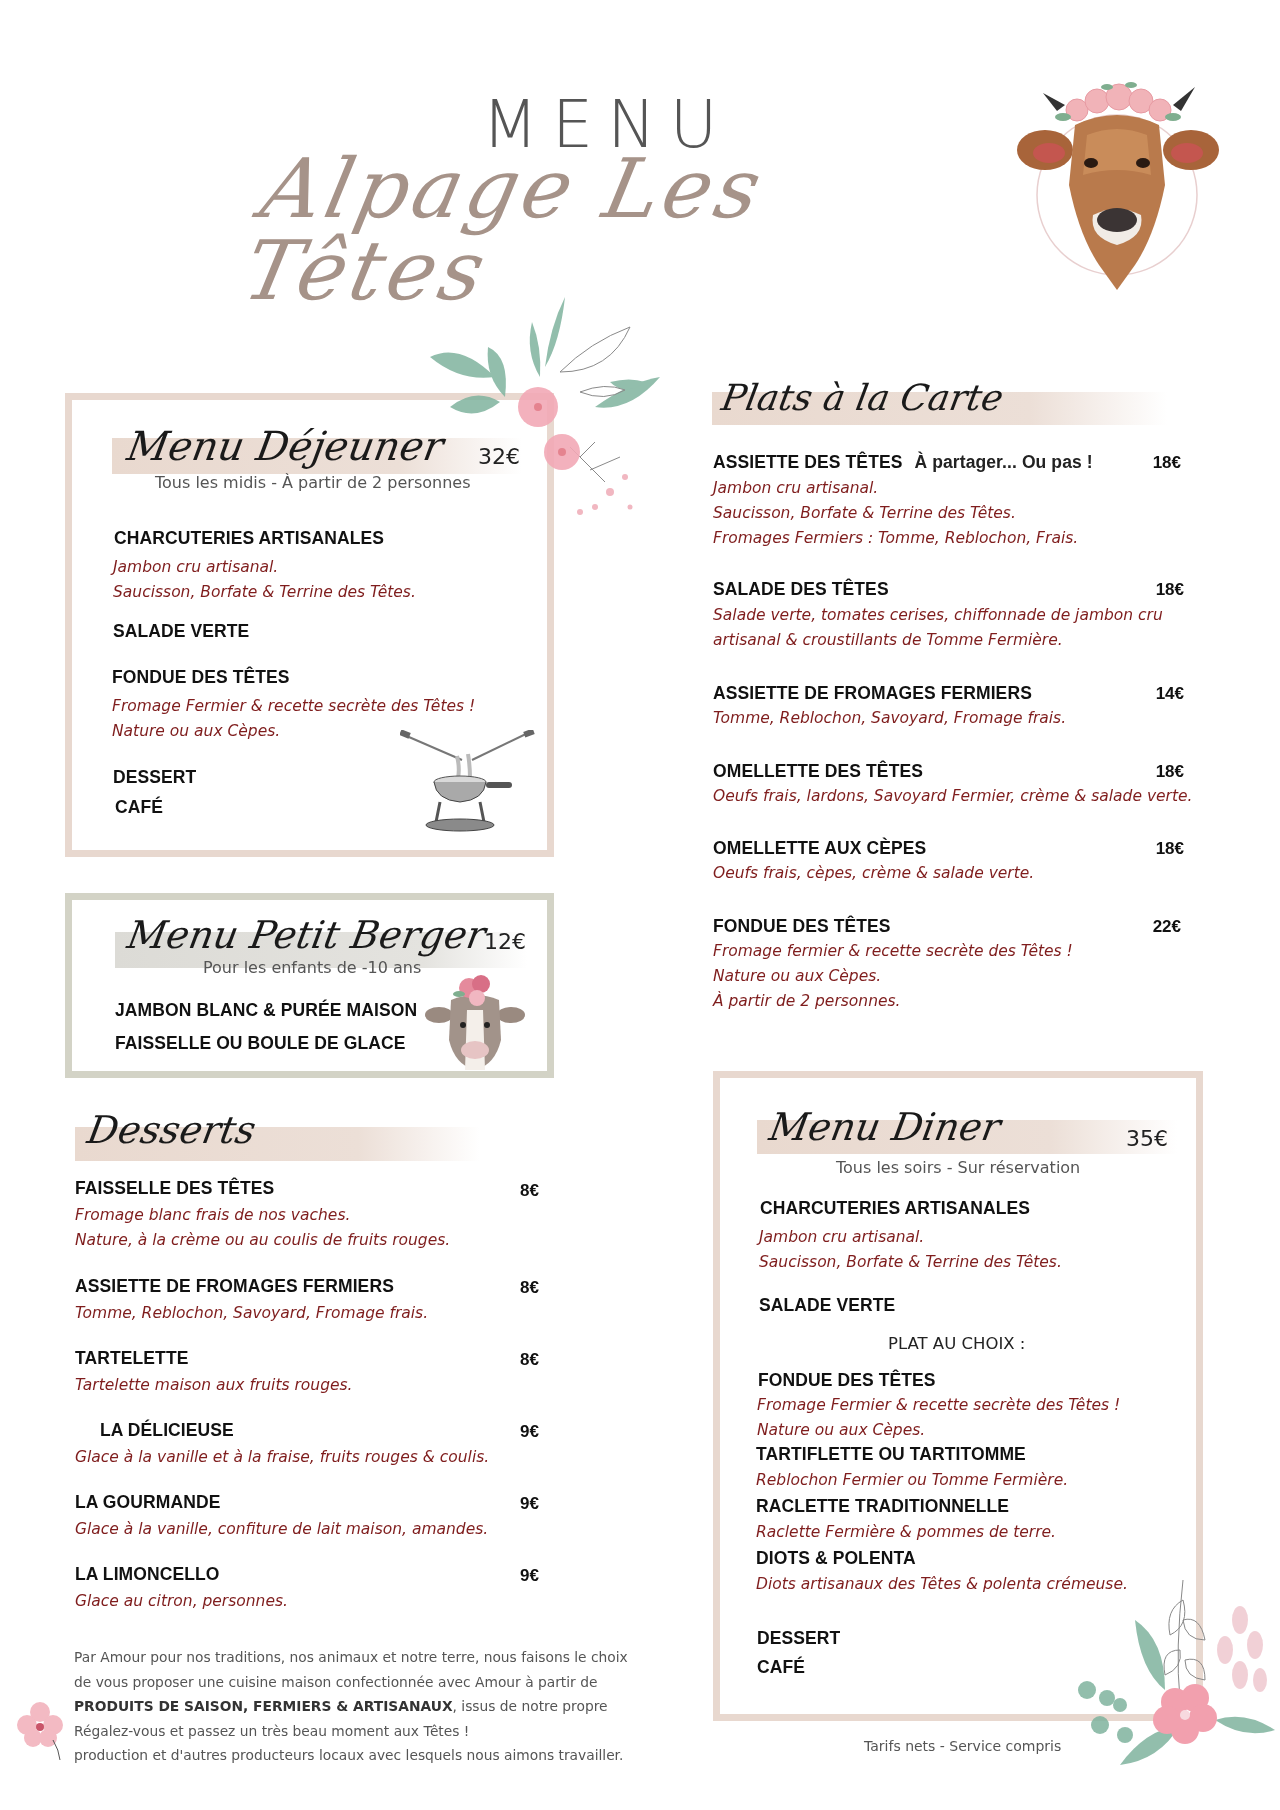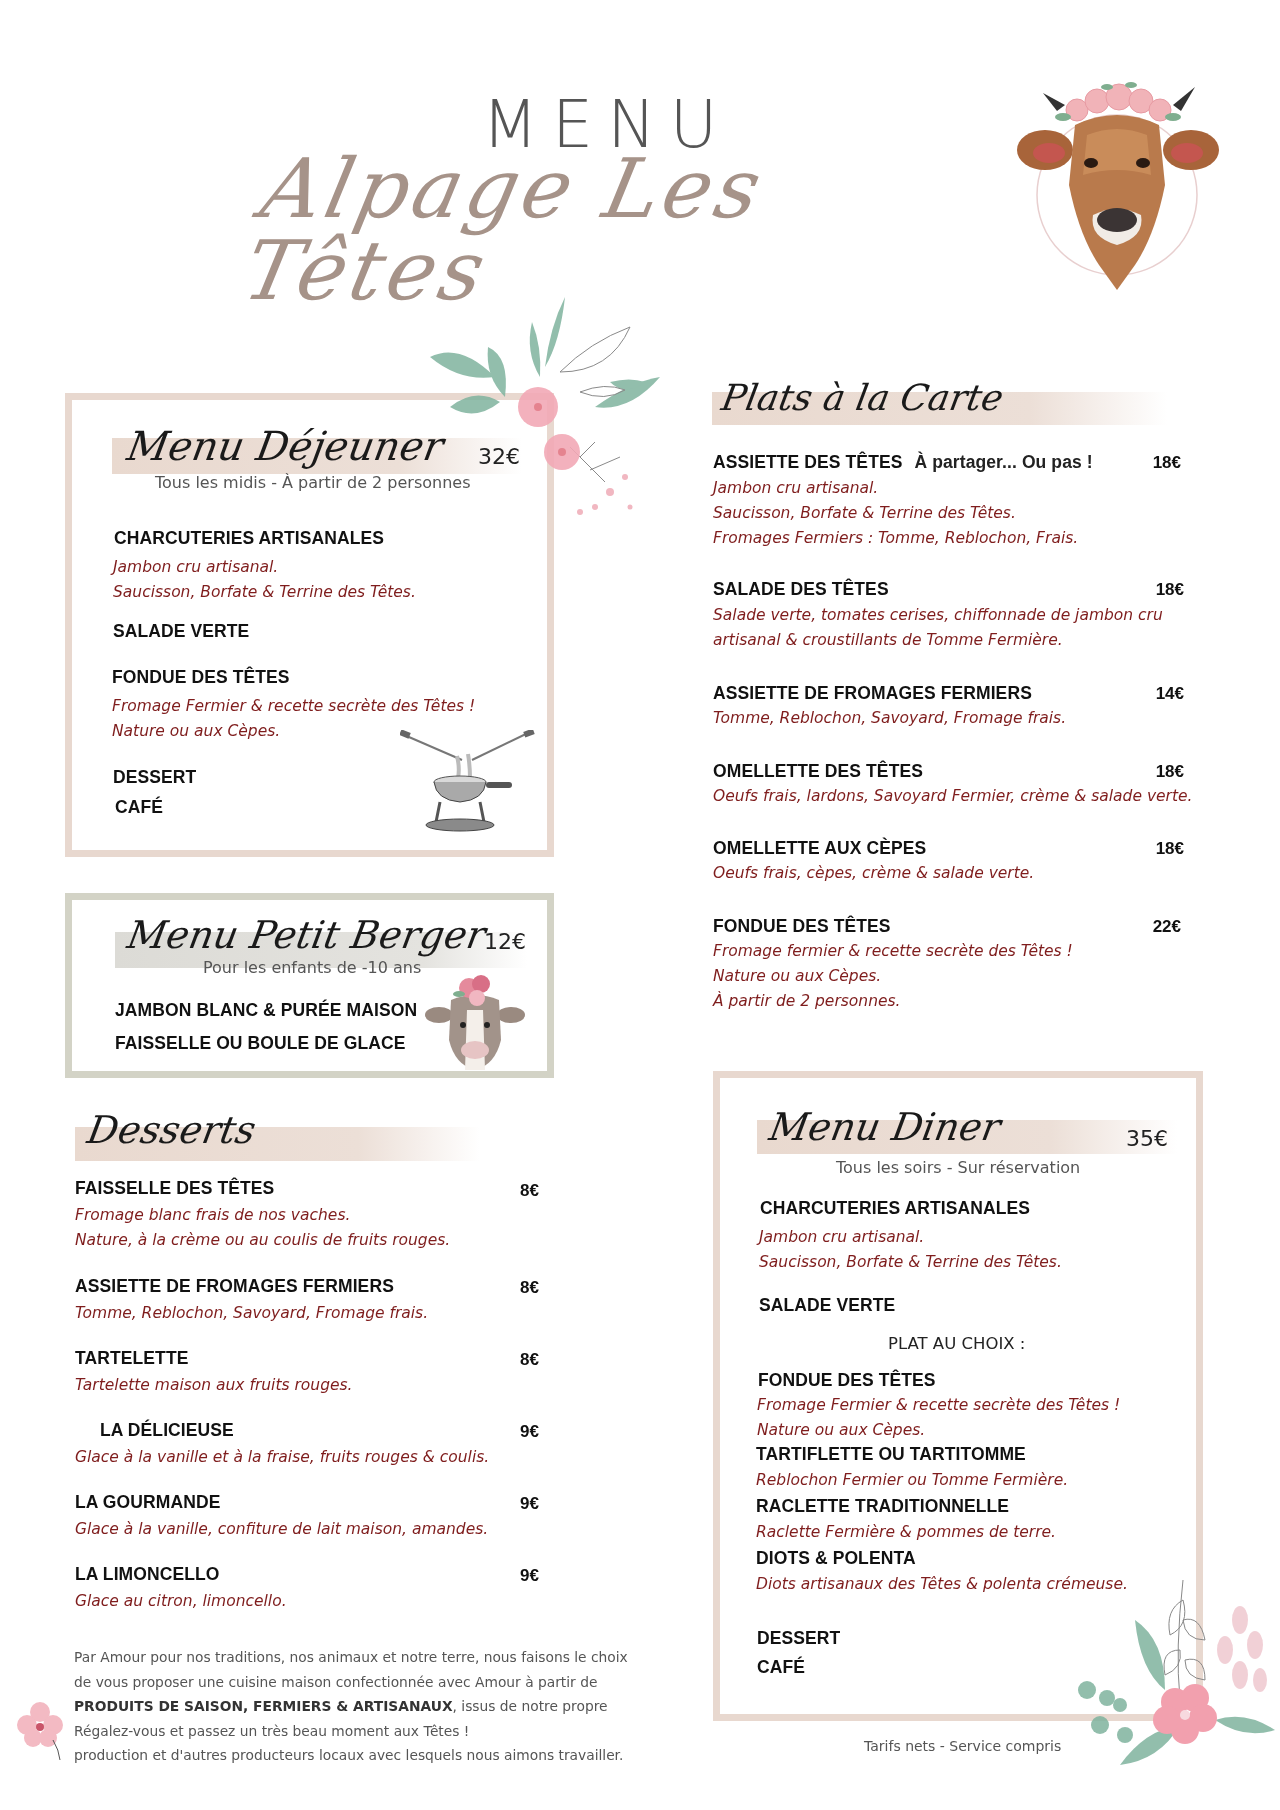--- a/index.html
+++ b/index.html
@@ -213,21 +213,21 @@
 <div class="item-title" style="left:75px; top:1420px;margin-left:25px;">LA DÉLICIEUSE</div>
 <div class="item-price" style="left:479px; top:1422px;">9€</div>
 <div class="item-desc" style="left:75px; top:1445px;">Glace à la vanille et à la fraise, fruits rouges &amp; coulis.</div>
 
 <div class="item-title" style="left:75px; top:1492px;">LA GOURMANDE</div>
 <div class="item-price" style="left:479px; top:1494px;">9€</div>
 <div class="item-desc" style="left:75px; top:1517px;">Glace à la vanille, confiture de lait maison, amandes.</div>
 
 <div class="item-title" style="left:75px; top:1564px;">LA LIMONCELLO</div>
 <div class="item-price" style="left:479px; top:1566px;">9€</div>
-<div class="item-desc" style="left:75px; top:1589px;">Glace au citron, limoncello.</div>
+<div class="item-desc" style="left:75px; top:1589px;">Glace au citron, personnes.</div>
 
 <svg class="abs" style="left:15px; top:1700px; width:50px; height:60px;" viewBox="0 0 50 60">
   <g fill="#f2b3bd" opacity="0.9">
     <circle cx="25" cy="12" r="10"></circle>
       <circle cx="12" cy="25" r="10"></circle>
       <circle cx="38" cy="25" r="10"></circle>
     <circle cx="18" cy="38" r="9"></circle>
       <circle cx="33" cy="38" r="9"></circle>
   </g>
   <circle cx="25" cy="27" r="4" fill="#c9556a"></circle>

